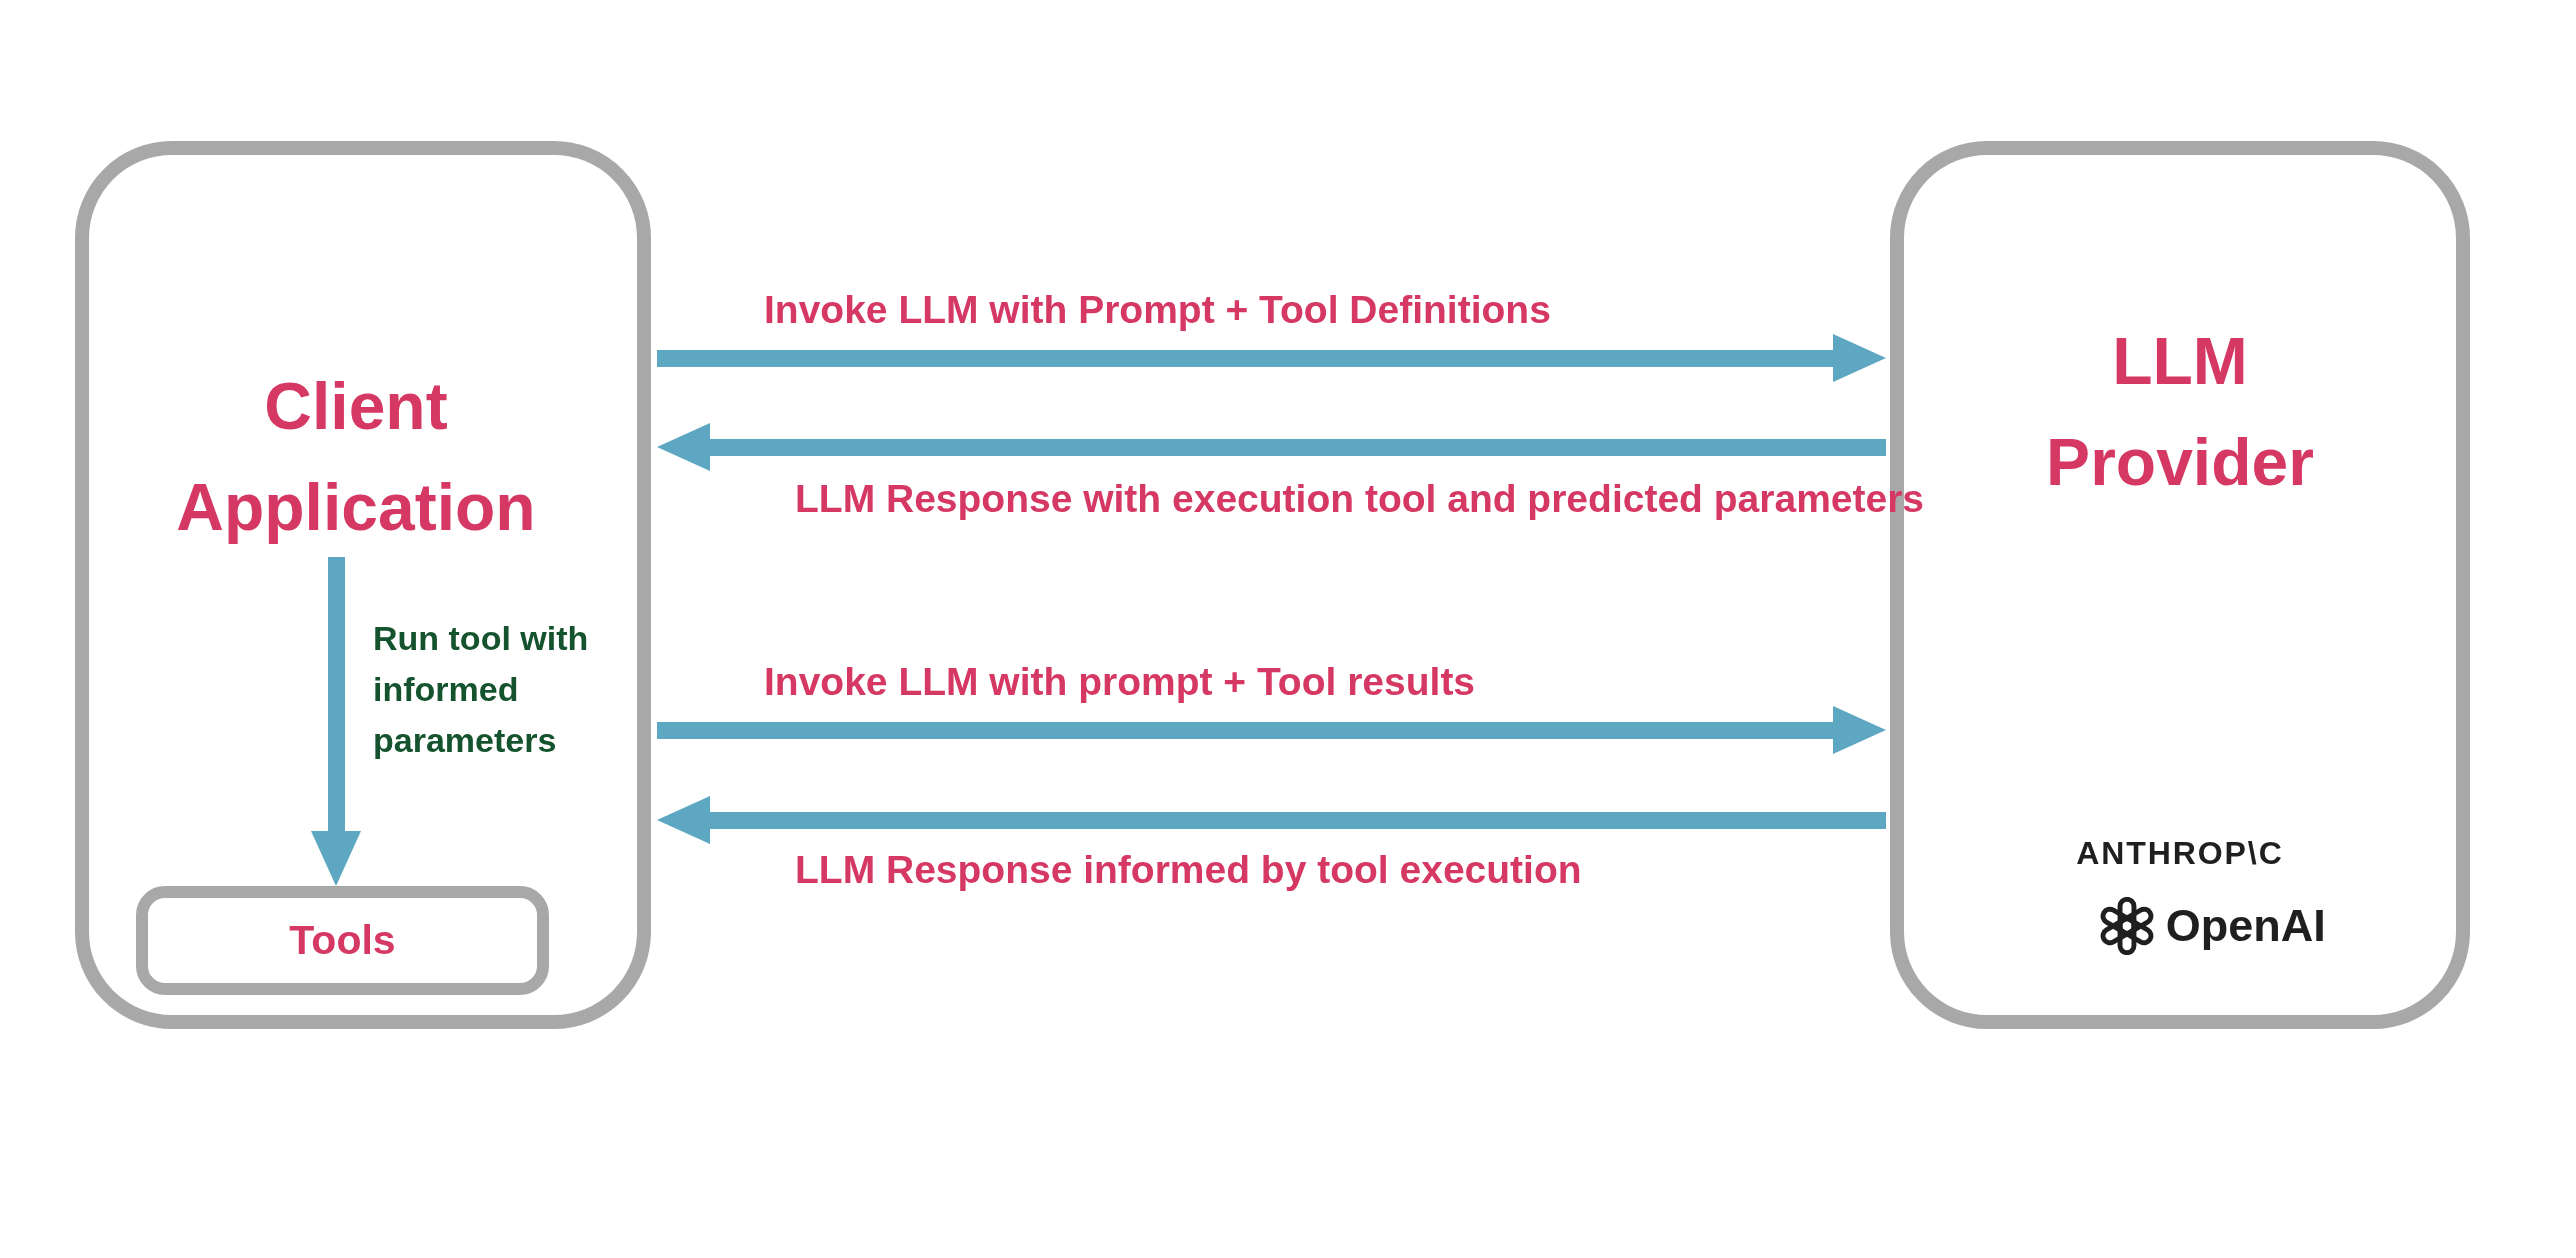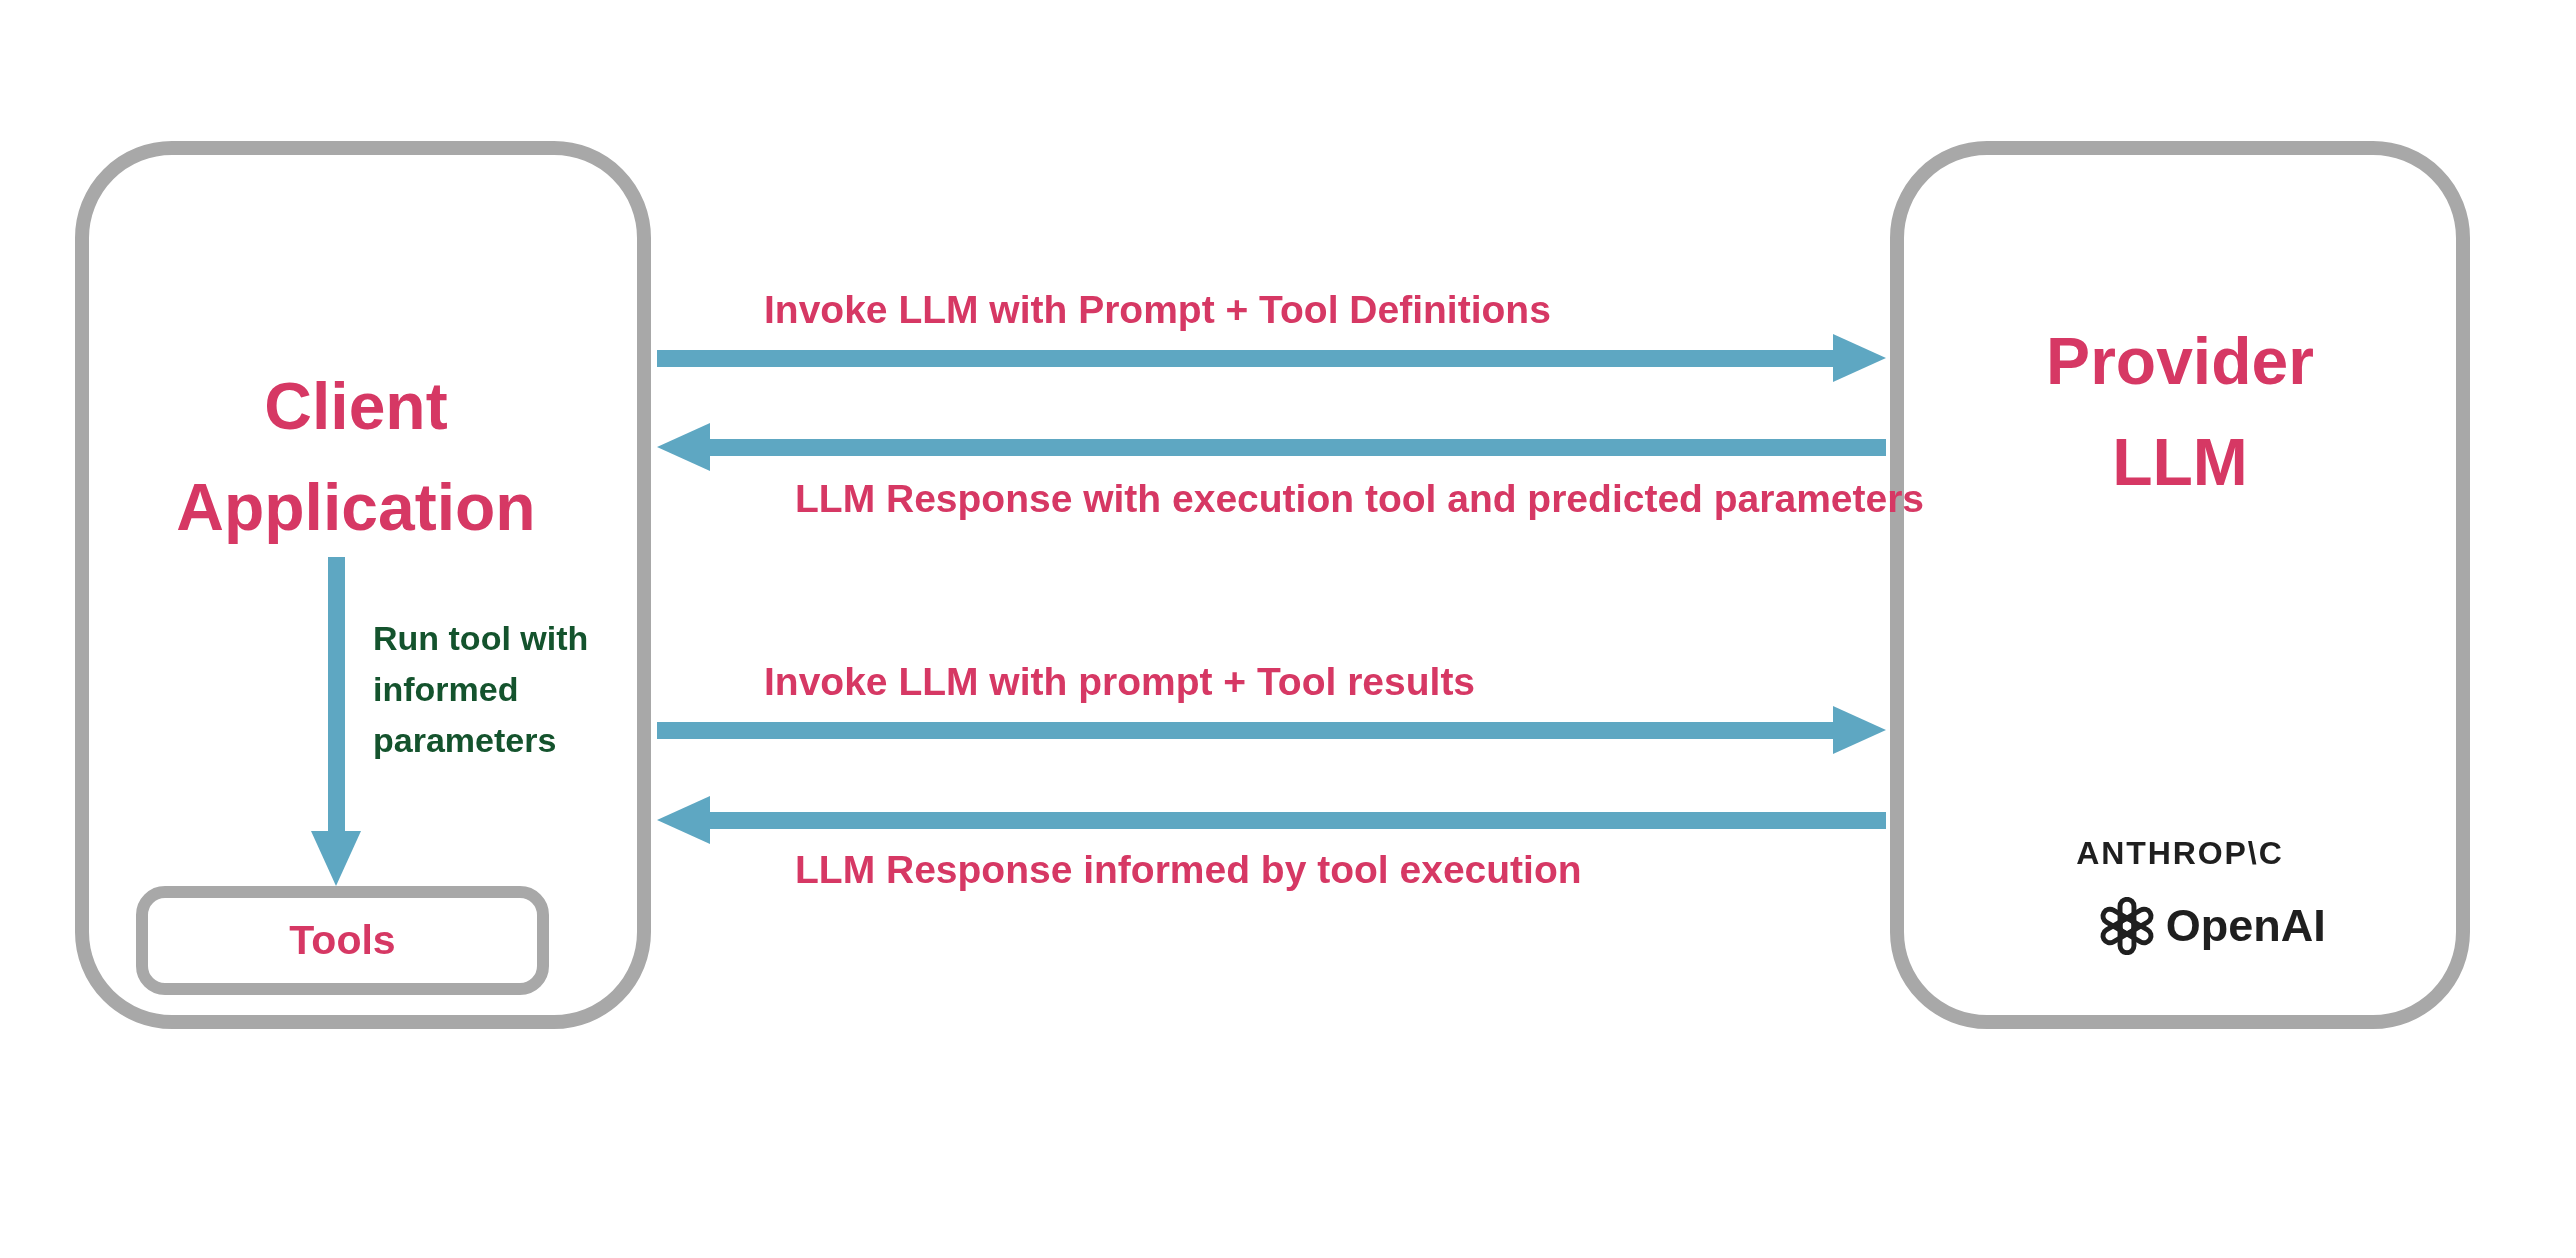--- a/index.html
+++ b/index.html
@@ -64,22 +64,22 @@
     <div>informed</div>
     <div>parameters</div>
   </div>
 
   <div class="tools-box">
     <span>Tools</span>
   </div>
 
   <div class="box provider-box"></div>
   <div class="box-title provider-title">
+    <div>LLM</div>
     <div>Provider</div>
-    <div>LLM</div>
   </div>
 
   <div class="anthropic">ANTHROP\C</div>
   <div class="openai">
     <svg width="58" height="58" viewBox="-50 -50 100 100" aria-hidden="true">
       <g fill="none" stroke="#1f1f1f" stroke-width="8.5">
         <rect x="-12" y="-46" width="24" height="60" rx="12"></rect>
         <rect x="-12" y="-46" width="24" height="60" rx="12" transform="rotate(60)"></rect>
         <rect x="-12" y="-46" width="24" height="60" rx="12" transform="rotate(120)"></rect>
         <rect x="-12" y="-46" width="24" height="60" rx="12" transform="rotate(180)"></rect>

